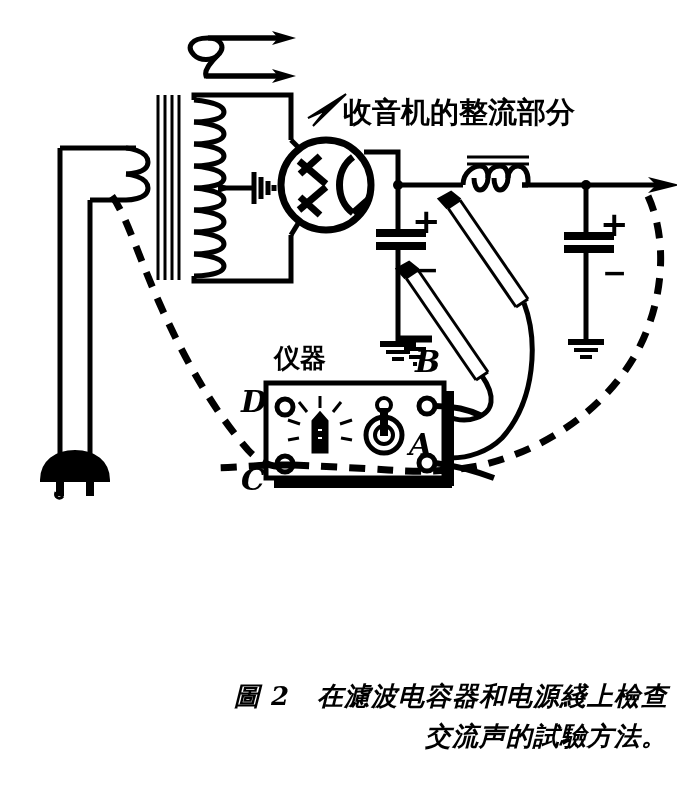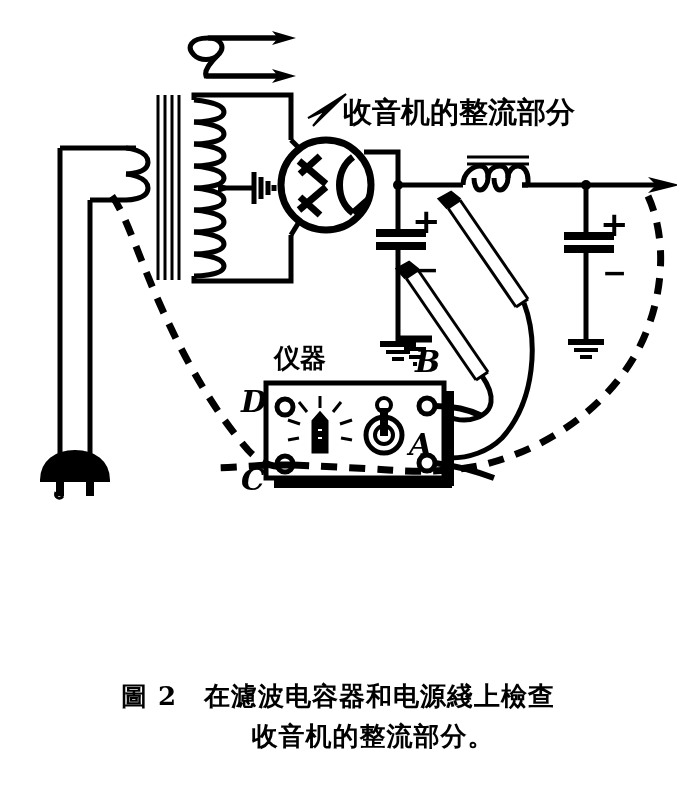--- a/index.html
+++ b/index.html
@@ -27,22 +27,23 @@
     top: 0;
     width: 677px;
     height: 794px;
     display: block;
   }
   .caption {
     position: absolute;
     left: 0;
     top: 676px;
     width: 660px;
-    text-align: center;
+    text-align: right;
     color: #000;
+    font-style: italic;
   }
   .caption-line {
     font-family: "DejaVu Serif", "Liberation Serif", serif;
     font-weight: 700;
     font-size: 26px;
     letter-spacing: 1px;
     line-height: 40px;
     white-space: pre;
   }
   .caption-line-1 { padding-left: 0px; }
@@ -291,16 +292,16 @@
     <text x="406" y="280" font-size="30" font-weight="bold" font-family="DejaVu Sans, sans-serif">−</text>
 
     <text x="592" y="236" font-size="34" font-weight="bold" font-family="DejaVu Sans, sans-serif">+</text>
 
     <text x="594" y="283" font-size="30" font-weight="bold" font-family="DejaVu Sans, sans-serif">−</text>
 
   </svg>
 
   <div class="caption">
     <div class="caption-line caption-line-1">圖 2　在濾波电容器和电源綫上檢查</div>
-    <div class="caption-line caption-line-2">收音机的整流部分。</div>
+    <div class="caption-line caption-line-2">交流声的試驗方法。</div>
   </div>
 
 </div>
 
 </body></html>

